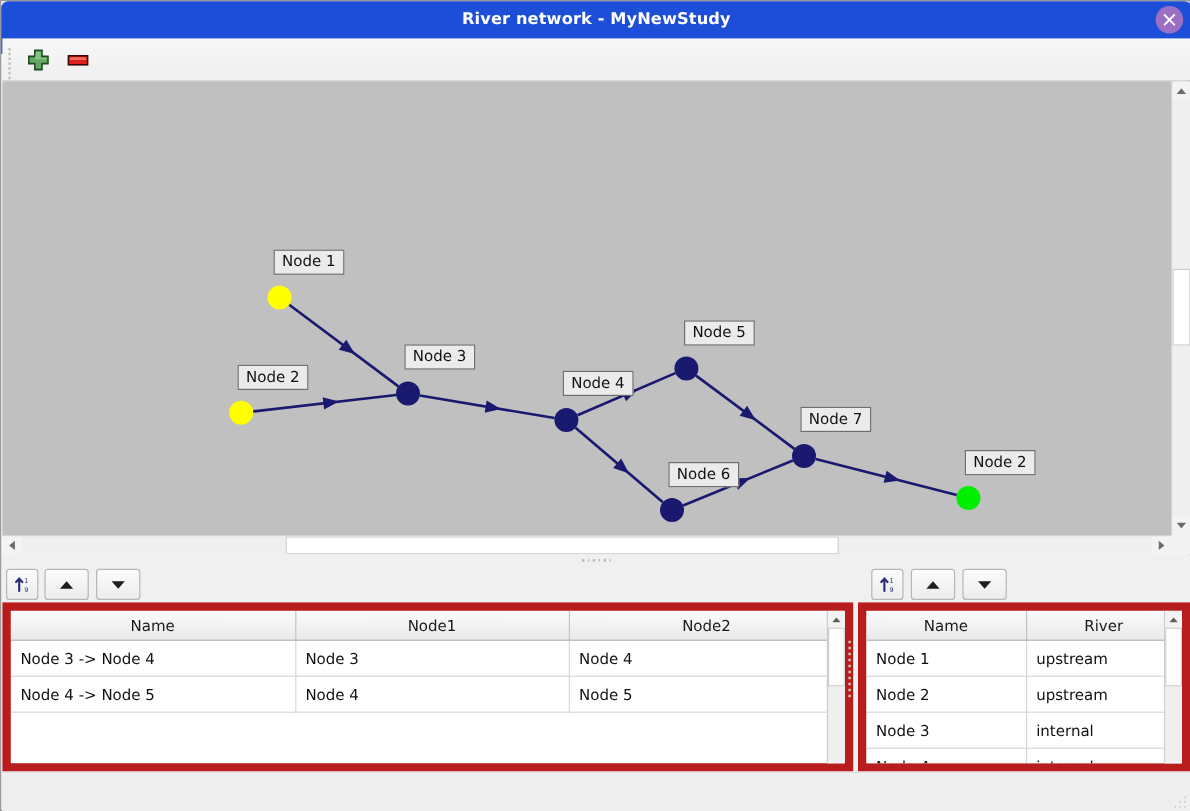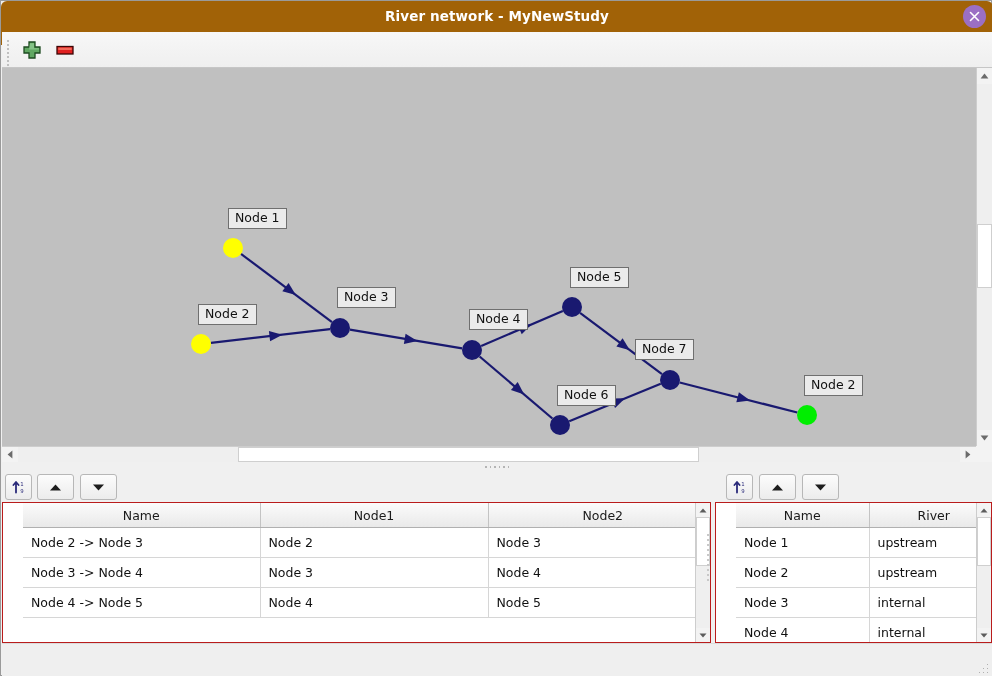--- a/index.html
+++ b/index.html
@@ -12,21 +12,21 @@
   #app{
     position:relative;width:992px;height:676px;
     box-sizing:border-box;
     background:#f0f0f0;
     border:1px solid #9a9a9a;
   }
 
   
   .titlebar{
     position:absolute;left:0;top:0;width:992px;height:44px;
-    background:#a16207;
+    background:#1d4ed8;
     border-top-left-radius:6px;border-top-right-radius:6px;
     overflow:hidden;
   }
   .titlebar .title{
     position:absolute;left:0;top:0;width:992px;height:31px;
     line-height:31px;text-align:center;
     color:#ffffff;font-size:13.5px;font-weight:bold;
     letter-spacing:.1px;
     user-select:none;
   }
@@ -125,24 +125,23 @@
     background:linear-gradient(#fcfcfc,#ececec);
     border:1px solid #b7b7b7;border-radius:3px;
     cursor:pointer;
     display:flex;align-items:center;justify-content:center;
     box-sizing:border-box;
   }
 
   .tbl-outer{
     position:absolute;left:0;top:31px;
     background:#ffffff;
-    border:1px solid #b91c1c;
+    border:7px solid #b91c1c;
     box-sizing:border-box;
     overflow:hidden;
-    padding-left:20px;
   }
   table.grid{border-collapse:collapse;table-layout:fixed;width:100%;}
   table.grid th{
     background:linear-gradient(#fbfbfb,#e9e9e9);
     border-right:1px solid #c3c3c3;
     border-bottom:1px solid #b0b0b0;
     font-weight:normal;font-size:12.5px;color:#1a1a1a;
     height:24px;padding:0;text-align:center;
     user-select:none;
   }
@@ -245,21 +244,21 @@
             <circle cx="805" cy="347" r="10" fill="#00ee00"></circle>
           </g>
       </svg>
       <div id="node-labels">
           <div class="nlabel" style="left: 226px; top: 140px;">Node 1</div>
           <div class="nlabel" style="left: 196px; top: 236px;">Node 2</div>
           <div class="nlabel" style="left: 335px; top: 219px;">Node 3</div>
           <div class="nlabel" style="left: 467px; top: 241px;">Node 4</div>
           <div class="nlabel" style="left: 568px; top: 199px;">Node 5</div>
           <div class="nlabel" style="left: 555px; top: 317px;">Node 6</div>
-          <div class="nlabel" style="left: 633px; top: 271px;">Node 7</div>
+          <div class="nlabel" style="left: 665px; top: 271px;">Node 7</div>
           <div class="nlabel" style="left: 802px; top: 307px;">Node 2</div>
         </div>
     </div>
 
     <div class="vsb">
       <div class="sb-arrow" style="left:0;top:0;width:15px;height:16px;">
         <svg width="9" height="6" viewBox="0 0 9 6">
             <path d="M4.5 0.6 L8.4 5.4 L0.6 5.4 z" fill="#6b6b6b"></path>
           </svg>
       </div>
@@ -331,25 +330,20 @@
               <col style="width:229px">
             </colgroup>
           <thead>
               <tr>
                 <th>Name</th>
                 <th>Node1</th>
                 <th>Node2</th>
               </tr>
             </thead>
           <tbody>
-              <tr>
-                <td>Node 2 -&gt; Node 3</td>
-                <td>Node 2</td>
-                <td>Node 3</td>
-              </tr>
               <tr>
                 <td>Node 3 -&gt; Node 4</td>
                 <td>Node 3</td>
                 <td>Node 4</td>
               </tr>
               <tr>
                 <td>Node 4 -&gt; Node 5</td>
                 <td>Node 4</td>
                 <td>Node 5</td>
               </tr>

